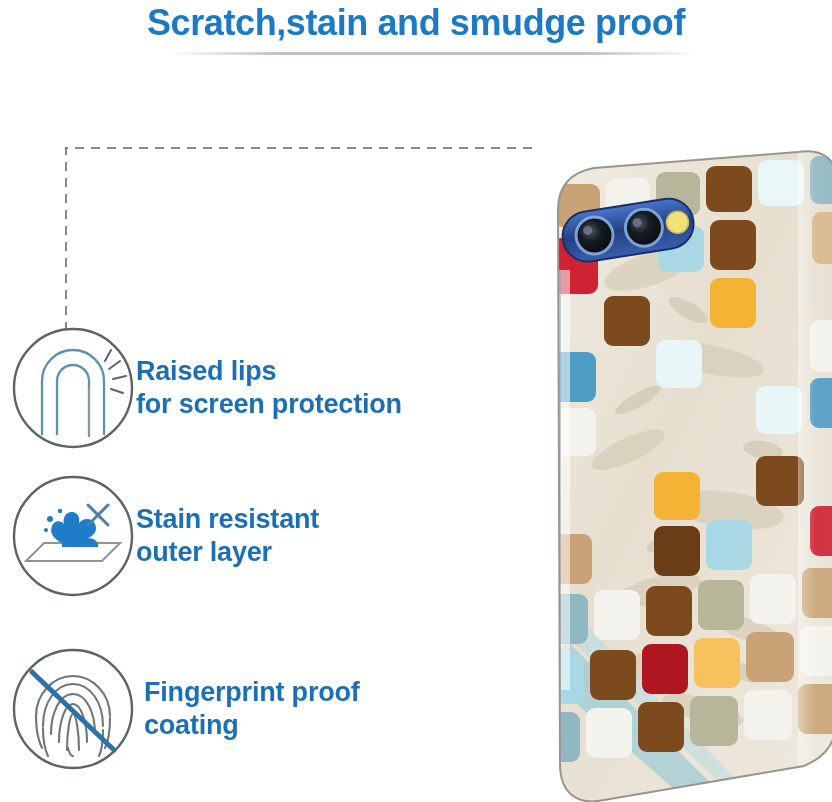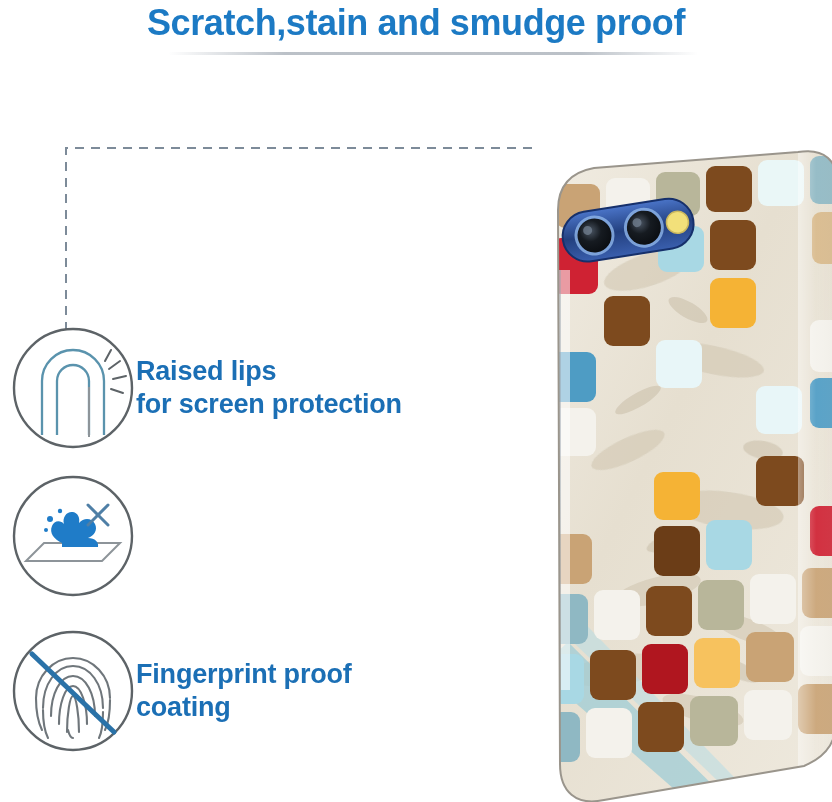--- a/index.html
+++ b/index.html
@@ -21,21 +21,21 @@
     border-radius:2px;
   }
 
   
   .connector{position:absolute;left:54px;top:140px;width:480px;height:230px;}
 
   
   .feature{position:absolute;left:10px;display:flex;align-items:center;}
   .fi-1{top:325px;}
   .fi-2{top:473px;}
-  .fi-3{top:628px;}
+  .fi-3{top:646px;gap:8px;}
   .icon-wrap{width:126px;height:126px;flex:0 0 126px;position:relative;}
   .feat-text{
     font-size:27px;font-weight:bold;color:#1b6fb5;
     line-height:1.22;white-space:pre-line;letter-spacing:-0.2px;
   }
 
   
   .case-wrap{position:absolute;left:498px;top:150px;width:352px;height:660px;}
 </style>
 </head>
@@ -78,20 +78,22 @@
                  c5 -6 13 -5 16 1 c3 6 -1 12 -7 14 c7 0 11 4 10 9 l-36 0 z" fill="#1f7cc8"></path>
         <circle cx="40" cy="46" r="3" fill="#1f7cc8"></circle>
         <circle cx="50" cy="38" r="2.2" fill="#1f7cc8"></circle>
         <circle cx="36" cy="57" r="2" fill="#1f7cc8"></circle>
         <g stroke="#4f7fa6" stroke-width="3" stroke-linecap="round">
           <line x1="78" y1="32" x2="98" y2="52"></line>
           <line x1="98" y1="32" x2="78" y2="52"></line>
         </g>
       </svg>
     </div>
+    <div class="feat-text">Stain resistant
+outer layer</div>
   </div>
 
   <div class="feature fi-3">
     <div class="icon-wrap">
       <svg viewBox="0 0 126 126" width="126" height="126" fill="none">
         <circle cx="63" cy="63" r="59" stroke="#5d6367" stroke-width="2.4" fill="#fff"></circle>
         <g stroke="#6f767b" stroke-width="2.1" fill="none" stroke-linecap="round">
           <path d="M26 70 c0 -22 17 -40 37 -40 c20 0 37 18 37 40"></path>
           <path d="M33 80 c0 -24 13 -42 30 -42 c17 0 30 18 30 42"></path>
           <path d="M41 88 c0 -22 9 -40 22 -40 c13 0 22 18 22 40"></path>

